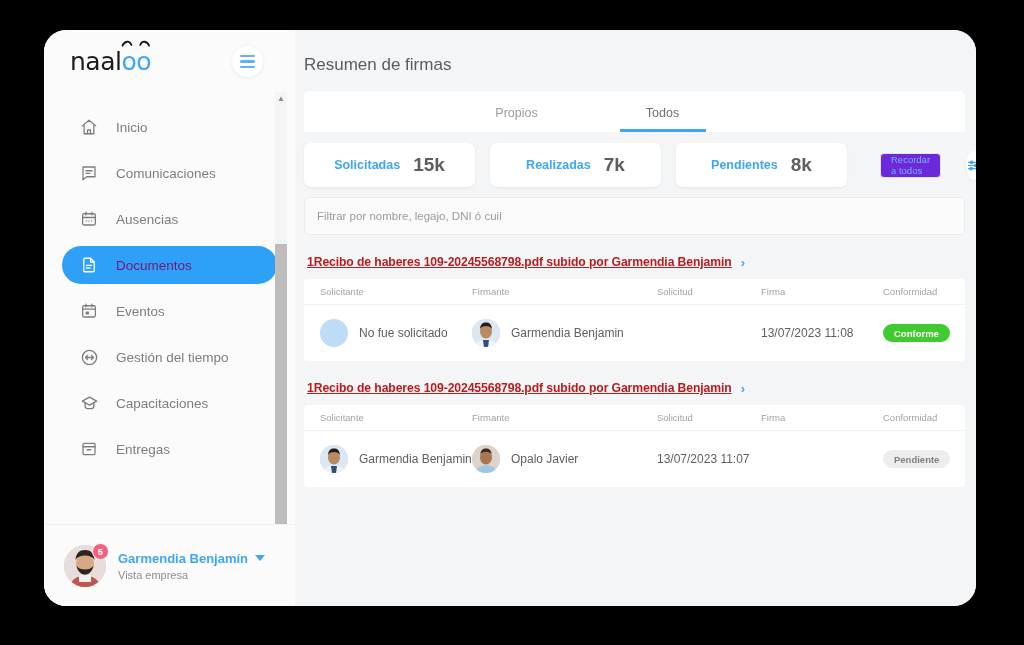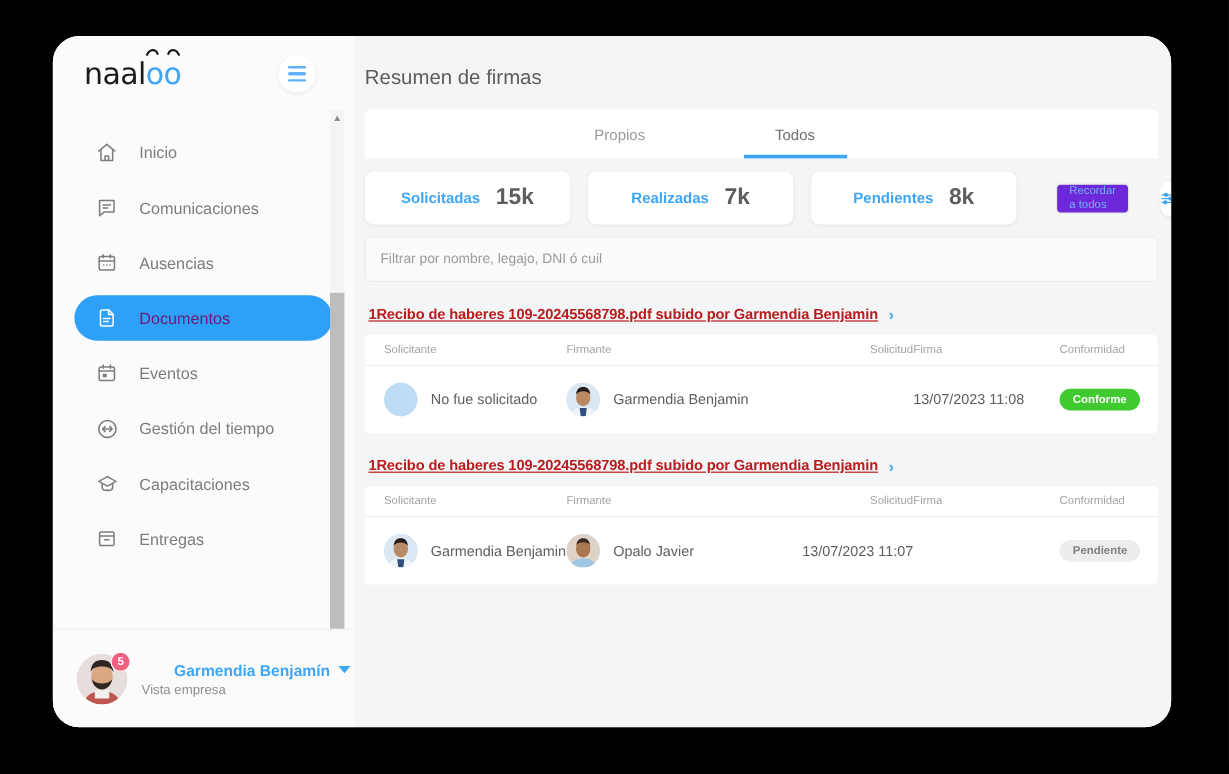--- a/index.html
+++ b/index.html
@@ -132,21 +132,21 @@
     position: absolute; right: -3px; top: -2px;
     width: 17px; height: 17px; border-radius: 50%;
     background: #f4607f; color: #fff;
     font-size: 9.5px; font-weight: 700;
     display: flex; align-items: center; justify-content: center;
     border: 1.5px solid #fbfbfb;
   }
   .profile-text { margin-left: 12px; }
   .profile-name {
     color: #3fa5f5; font-size: 13px; font-weight: 700;
-    display: flex; align-items: center; gap: 7px; margin-left: 27px;
+    display: flex; align-items: center; gap: 7px;
   }
   .caret { width:0;height:0;border-left:5px solid transparent;border-right:5px solid transparent;border-top:6px solid #3fa5f5; }
   .profile-sub { color: #8d8d8d; font-size: 11px; margin-top: 3px; }
 
   
   #main {
     flex: 1 1 auto;
     background: #f4f5f7;
     height: 100%;
     position: relative;
@@ -253,21 +253,21 @@
     border-bottom: 1px solid #efefef;
     font-size: 9.5px; color: #a3a3a3;
   }
   .tbl-row {
     display: flex; align-items: center;
     height: 56px;
     font-size: 12px; color: #5e5e5e;
   }
   .c1 { flex: 0 0 168px; padding-left: 16px; display:flex; align-items:center; }
   .c2 { flex: 0 0 185px; display:flex; align-items:center; }
-  .c3 { flex: 0 0 104px; text-align: right; }
+  .c3 { flex: 0 0 104px; }
   .c4 { flex: 0 0 122px; }
   .c5 { flex: 0 0 110px; }
   .c6 { flex: 1 1 auto; display:flex; align-items:center; justify-content:flex-end; padding-right: 18px; gap: 11px; }
 
   .row-avatar {
     width: 28px; height: 28px; border-radius: 50%;
     overflow: hidden; margin-right: 11px;
     flex: 0 0 28px; background: #cfe3f5;
   }
   .row-avatar.blank { background: #bfdcf7; }

